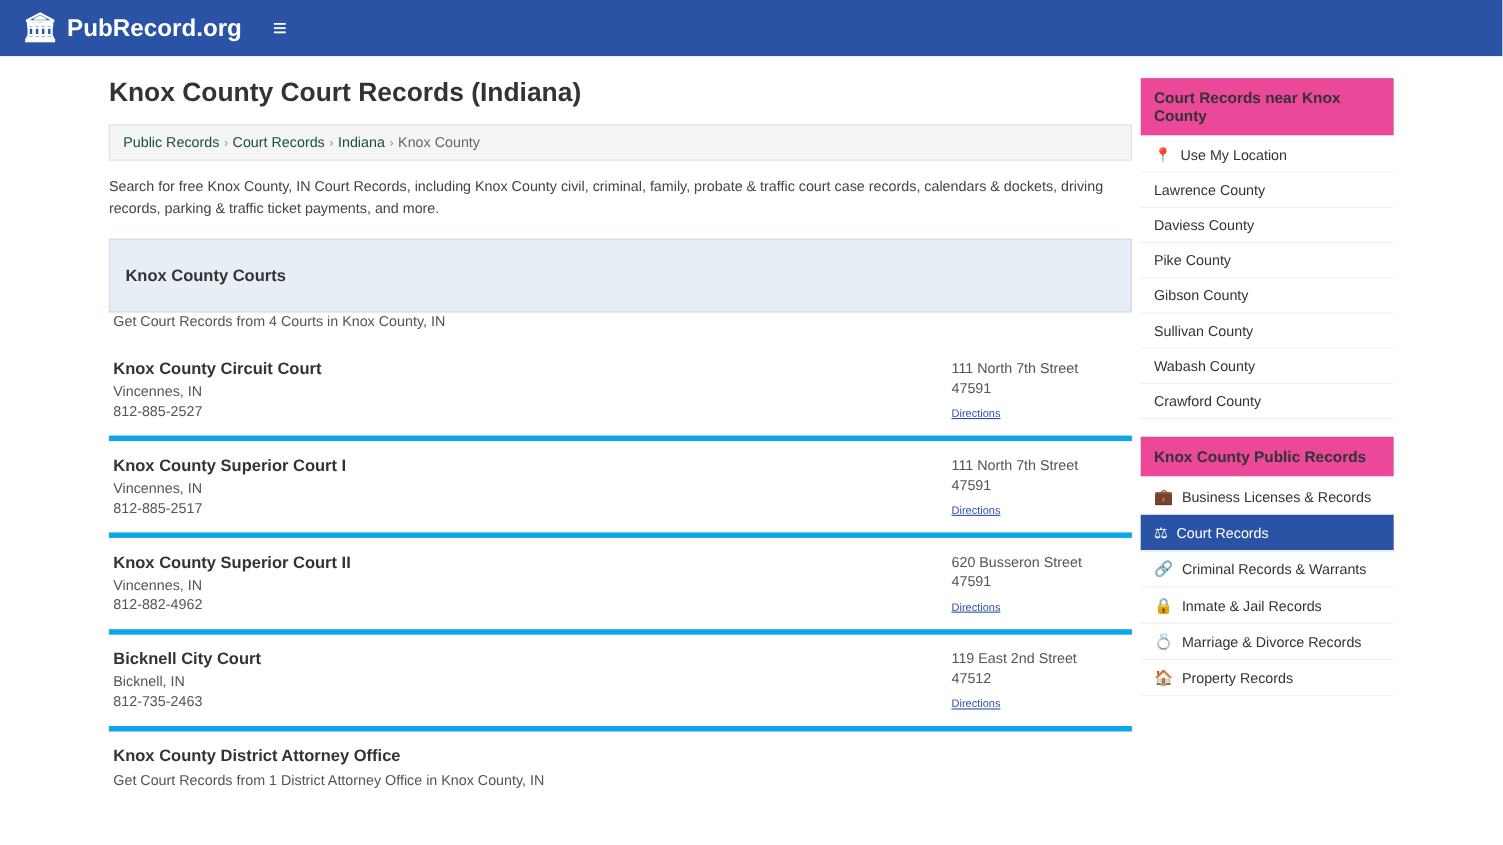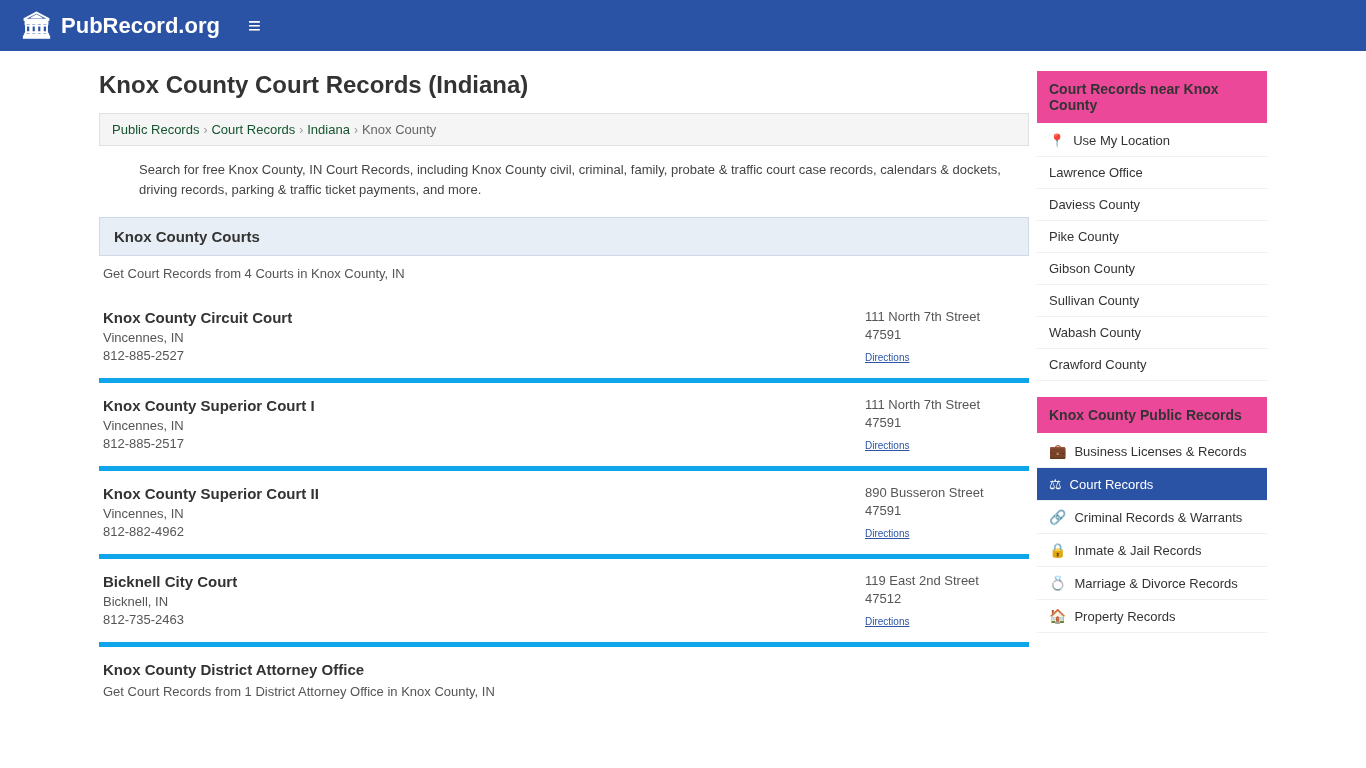--- a/index.html
+++ b/index.html
@@ -94,31 +94,29 @@
     }
     .breadcrumb-sep {
       color: #999;
       font-size: 12px;
     }
     #description {
       font-size: 13px;
       color: #444;
       line-height: 1.5;
       margin-bottom: 18px;
-      margin-left: 40px;
     }
 
     
     .section-header {
       background: #e8eef6;
-      padding: 10px 14px;
+      padding: 24px 14px;
       font-weight: bold;
       font-size: 15px;
       color: #333;
-      margin-bottom: 10px;
       border: 1px solid #d0d8e8;
     }
     .section-subtext {
       font-size: 13px;
       color: #555;
       margin-bottom: 14px;
       padding: 0 4px;
     }
 
     
@@ -286,21 +284,21 @@
         </div>
       </div>
 
       <div class="court-entry">
         <div class="court-left">
           <div class="court-name">Knox County Superior Court II</div>
           <div class="court-city">Vincennes, IN</div>
           <div class="court-phone">812-882-4962</div>
         </div>
         <div class="court-right">
-          <div class="court-street">890 Busseron Street</div>
+          <div class="court-street">620 Busseron Street</div>
           <div class="court-zip">47591</div>
           <a class="directions-link">Directions</a>
         </div>
       </div>
 
       <div class="court-entry">
         <div class="court-left">
           <div class="court-name">Bicknell City Court</div>
           <div class="court-city">Bicknell, IN</div>
           <div class="court-phone">812-735-2463</div>
@@ -325,21 +323,21 @@
 
     <div class="sidebar-nearby">
       <div class="sidebar-section-header">Court Records near Knox County</div>
 
       <div class="sidebar-location-row">
         <span class="si-icon use-location">📍</span>
         <span>Use My Location</span>
       </div>
 
       <div class="sidebar-item">
-        <span>Lawrence Office</span>
+        <span>Lawrence County</span>
       </div>
       <div class="sidebar-item">
         <span>Daviess County</span>
       </div>
       <div class="sidebar-item">
         <span>Pike County</span>
       </div>
       <div class="sidebar-item">
         <span>Gibson County</span>
       </div>

